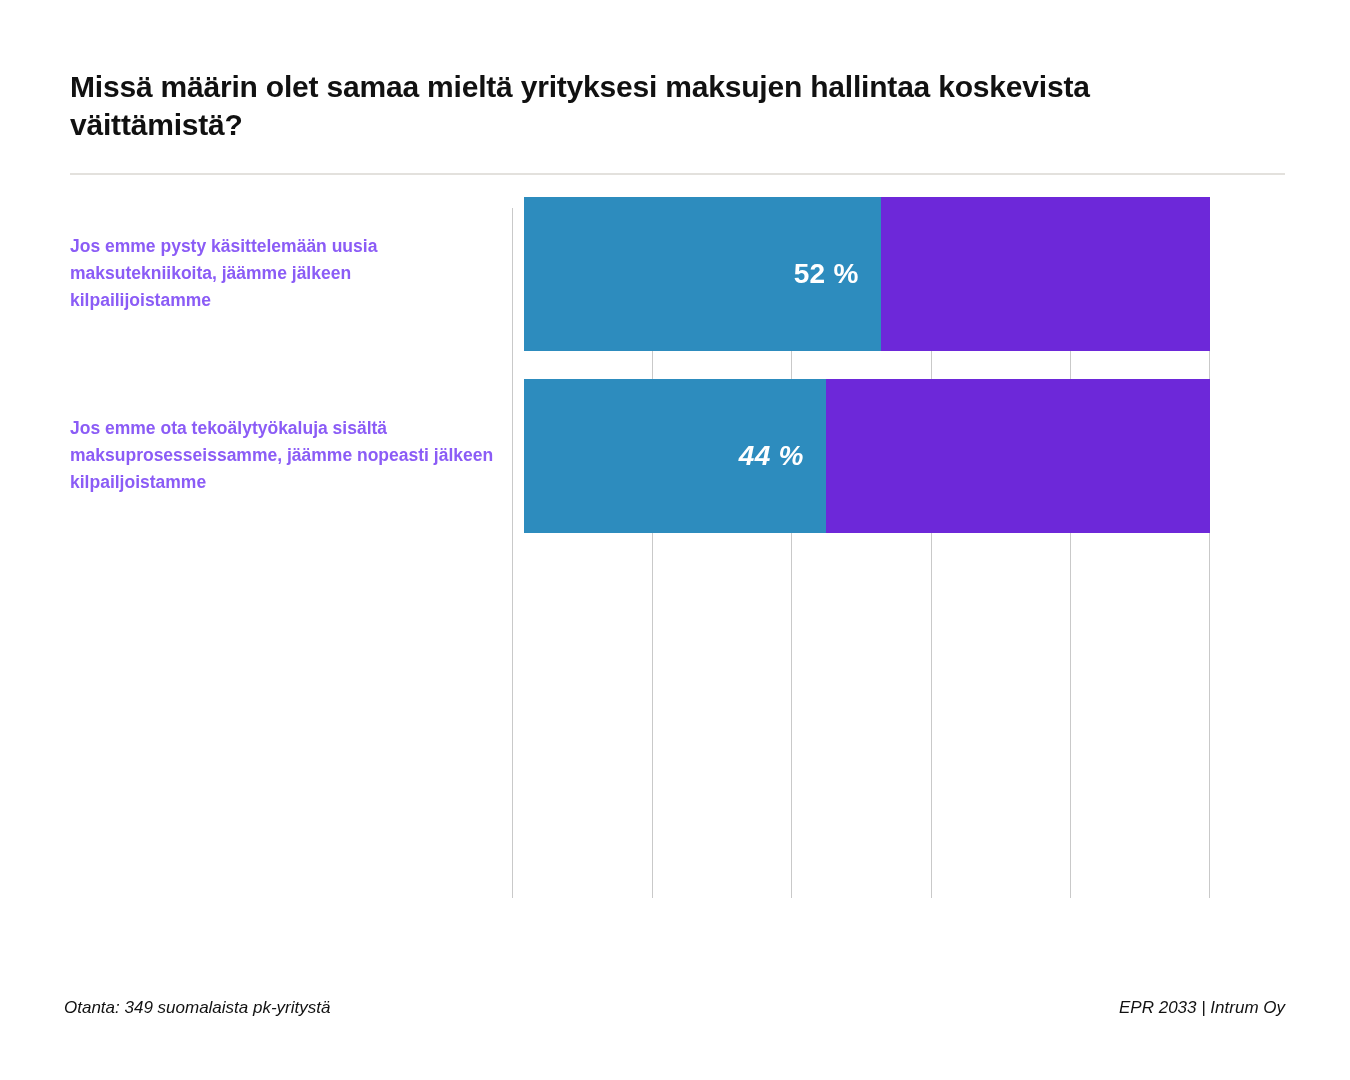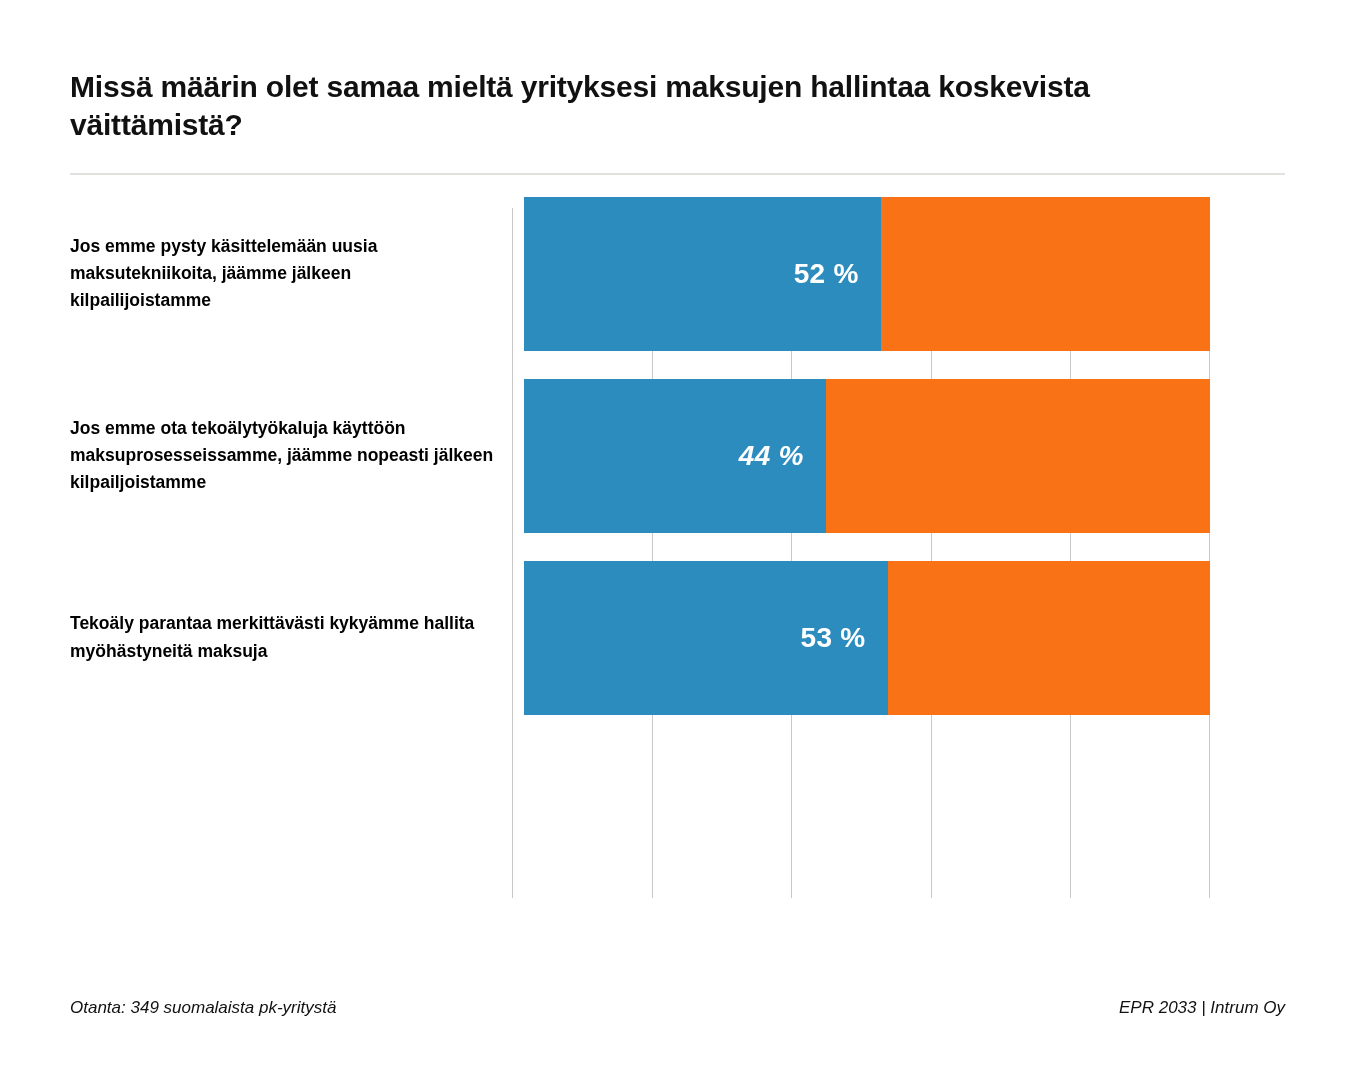--- a/index.html
+++ b/index.html
@@ -68,28 +68,28 @@
   .row:last-child { margin-bottom: 0; }
 
   .row-label {
     width: 442px;
     flex: 0 0 442px;
     padding-right: 18px;
     box-sizing: border-box;
     font-size: 17.5px;
     font-weight: bold;
     line-height: 1.55;
-    color: #000000;
+    color: #8b5cf6;
   }
 
   .track {
     position: relative;
     flex: 1 1 auto;
     height: 154px;
-    background: #f97316;
+    background: #6d28d9;
     overflow: hidden;
     margin-left: 12px;
   }
 
   .bar-fill {
     position: absolute;
     left: 0;
     top: 0;
     bottom: 0;
     background: #2d8cbe;
@@ -139,21 +139,21 @@
     width: 1px;
     background: #c9c9c9;
   }
   
   .rows { position: relative; z-index: 2; }
   .gridlayer { z-index: 1; }
 
   
   .footer {
     position: absolute;
-    left: 70px;
+    left: 64px;
     right: 65px;
     top: 998px;
     display: flex;
     justify-content: space-between;
     align-items: baseline;
     font-size: 17px;
     font-style: italic;
     color: #111111;
   }
 </style>
@@ -184,37 +184,29 @@
       <div class="row">
         <div class="row-label">Jos emme pysty käsittelemään uusia maksutekniikoita, jäämme jälkeen kilpailijoistamme</div>
         <div class="track">
           <div class="bar-fill" style="width: 52%;">
             <span class="bar-value">52 %</span>
           </div>
         </div>
       </div>
 
       <div class="row">
-        <div class="row-label">Jos emme ota tekoälytyökaluja käyttöön maksuprosesseissamme, jäämme nopeasti jälkeen kilpailjoistamme</div>
+        <div class="row-label">Jos emme ota tekoälytyökaluja sisältä maksuprosesseissamme, jäämme nopeasti jälkeen kilpailjoistamme</div>
         <div class="track">
           <div class="bar-fill" style="width: 44%; font-style: italic;">
             <span class="bar-value">44 %</span>
           </div>
         </div>
       </div>
 
 
-      <div class="row">
-        <div class="row-label">Tekoäly parantaa merkittävästi kykyämme hallita myöhästyneitä maksuja</div>
-        <div class="track">
-          <div class="bar-fill" style="width: 53%;">
-            <span class="bar-value">53 %</span>
-          </div>
-        </div>
-      </div>
 
     </div>
   </div>
 
   <div class="footer">
     <div>Otanta: 349 suomalaista pk-yritystä</div>
     <div>EPR 2033 | Intrum Oy</div>
   </div>
 
 </div>

